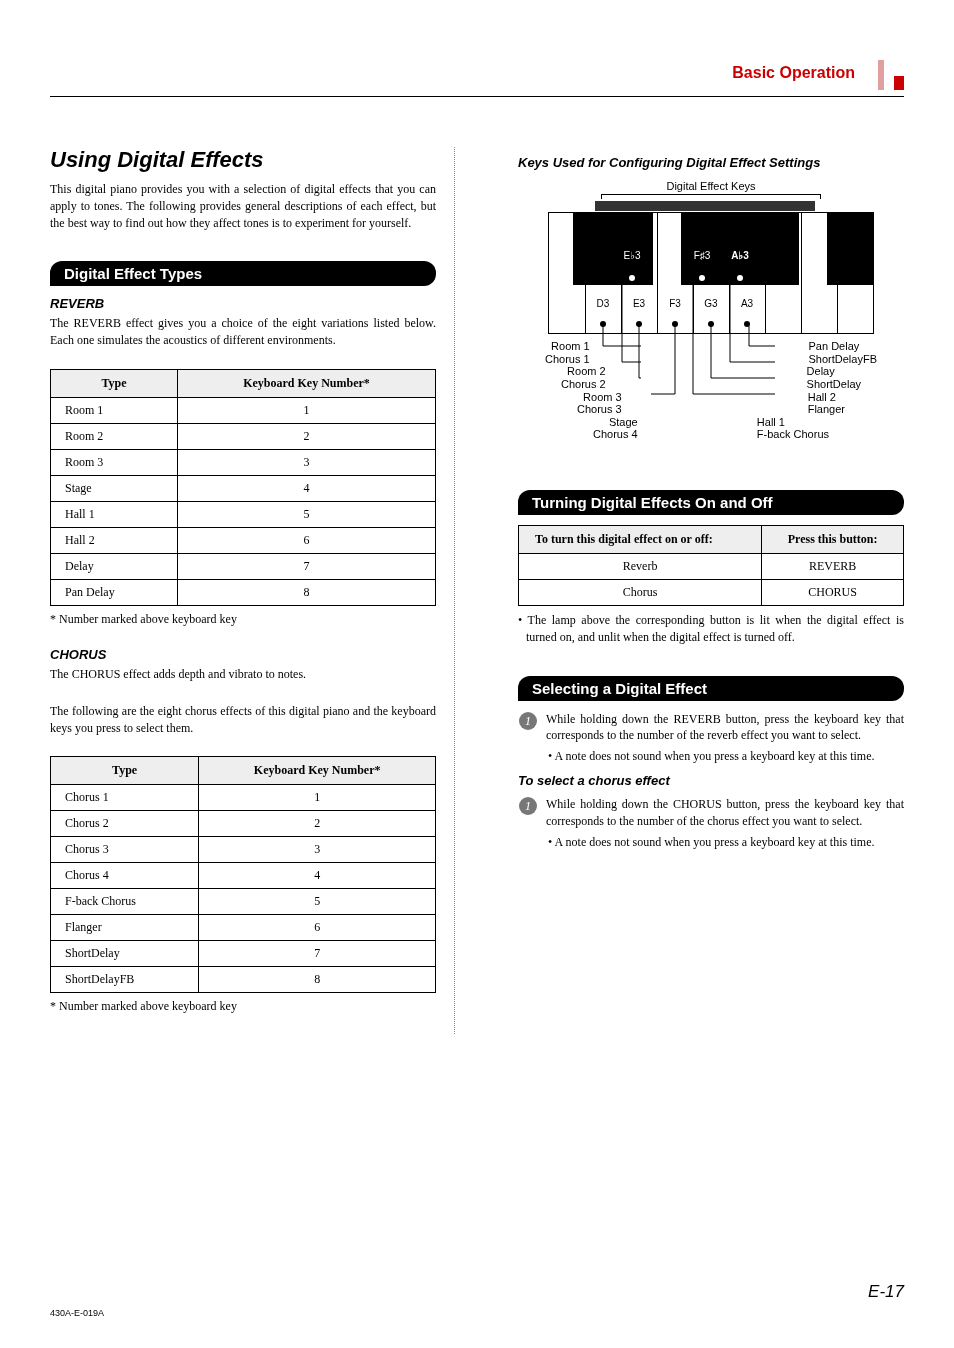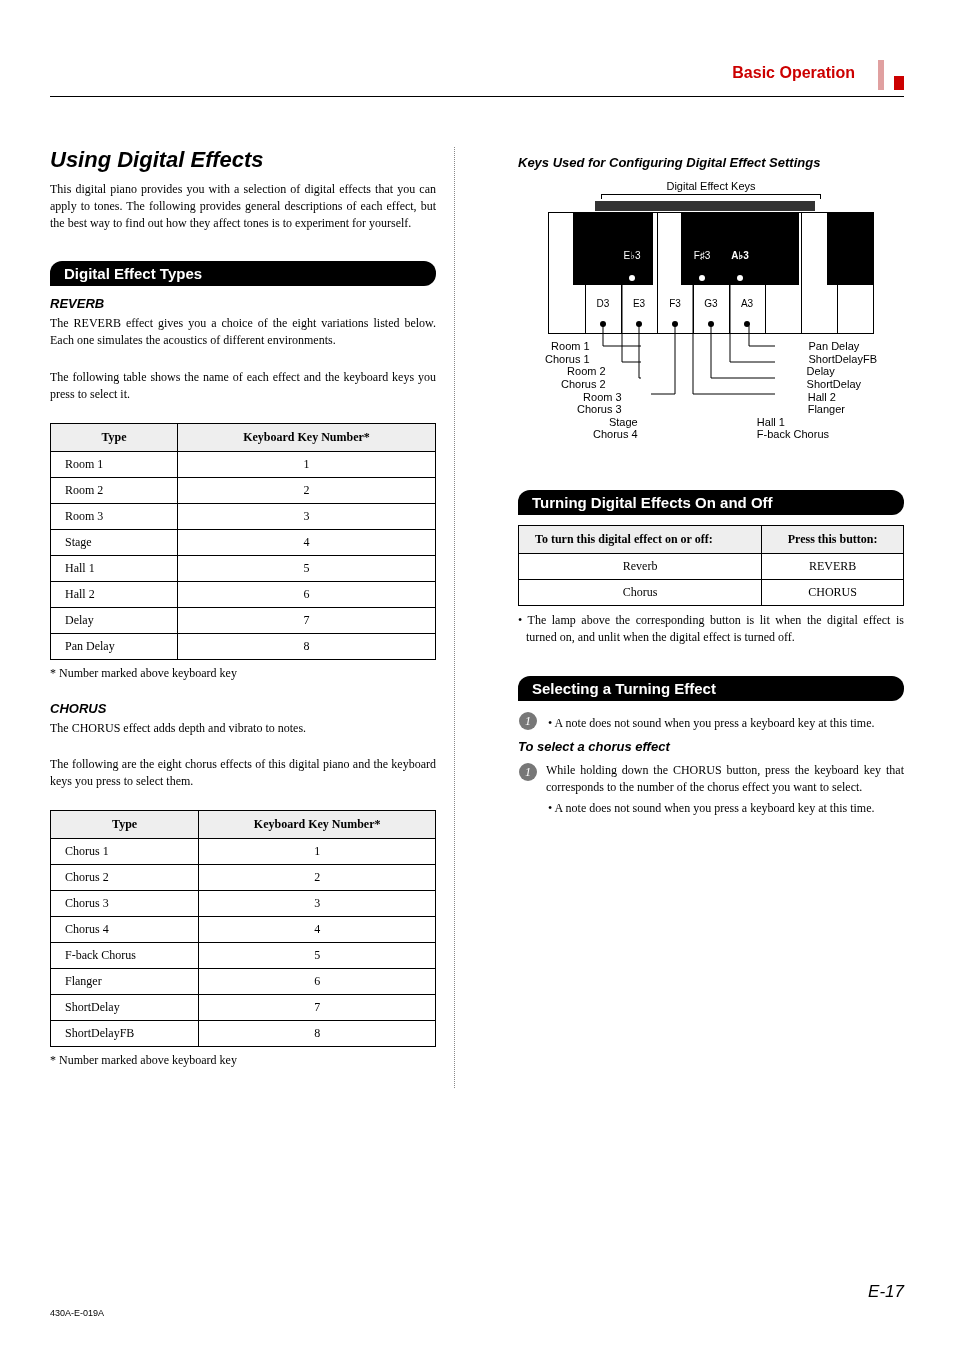--- a/index.html
+++ b/index.html
@@ -258,21 +258,20 @@
   <div class="columns">
 
     <div class="col left">
       <h1 class="main">Using Digital Effects</h1>
       <p class="body">This digital piano provides you with a selection of digital effects that you can apply to tones. The following provides general descriptions of each effect, but the best way to find out how they affect tones is to experiment for yourself.</p>
 
       <div class="pill">Digital Effect Types</div>
 
       <span class="bold-italic">REVERB</span>
       <p class="body">The REVERB effect gives you a choice of the eight variations listed below. Each one simulates the acoustics of different environments.</p>
-      <p class="body">The following table shows the name of each effect and the keyboard keys you press to select it.</p>
 
       <table class="data">
         <tbody>
             <tr>
           <th>Type</th>
           <th>Keyboard Key Number*</th>
         </tr>
         <tr>
               <td>Room 1</td>
               <td>1</td>
@@ -480,31 +479,32 @@
               <td>REVERB</td>
             </tr>
         <tr>
               <td style="text-align:center;">Chorus</td>
               <td>CHORUS</td>
             </tr>
       </tbody>
         </table>
       <p class="body" style="padding-left:8px; text-indent:-8px;">• The lamp above the corresponding button is lit when the digital effect is turned on, and unlit when the digital effect is turned off.</p>
 
-      <div class="pill">Selecting a Turning Effect</div>
+      <div class="pill">Selecting a Digital Effect</div>
 
       <div class="step">
         <div class="step-num">
           <svg width="20" height="20" viewBox="0 0 20 20">
             <circle cx="10" cy="10" r="9" fill="#777"></circle>
             <path d="M 3 3 A 9 9 0 0 1 17 17" fill="none" stroke="#fff" stroke-width="1"></path>
             <text x="10" y="14" font-family="Georgia" font-style="italic" font-size="12" fill="#fff" text-anchor="middle">1</text>
           </svg>
         </div>
         <div class="step-body">
+          <span>While holding down the REVERB button, press the keyboard key that corresponds to the number of the reverb effect you want to select.</span>
           <div class="step-sub">• A note does not sound when you press a keyboard key at this time.</div>
         </div>
       </div>
 
       <span class="bold-italic">To select a chorus effect</span>
       <div class="step">
         <div class="step-num">
           <svg width="20" height="20" viewBox="0 0 20 20">
             <circle cx="10" cy="10" r="9" fill="#777"></circle>
             <path d="M 3 3 A 9 9 0 0 1 17 17" fill="none" stroke="#fff" stroke-width="1"></path>

